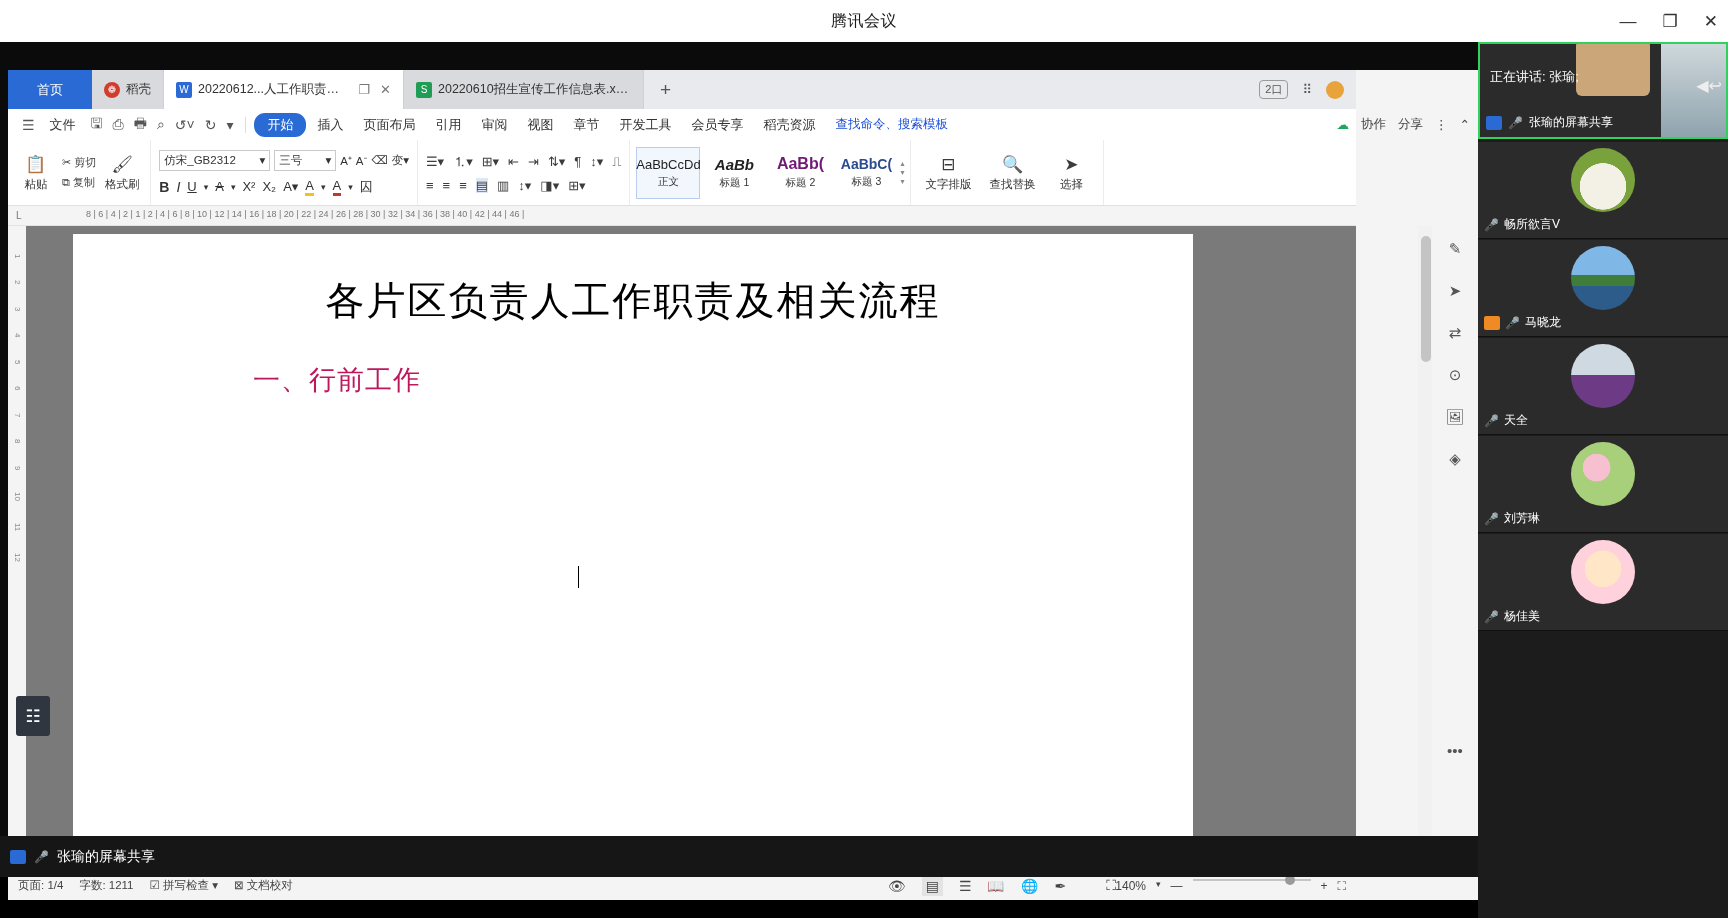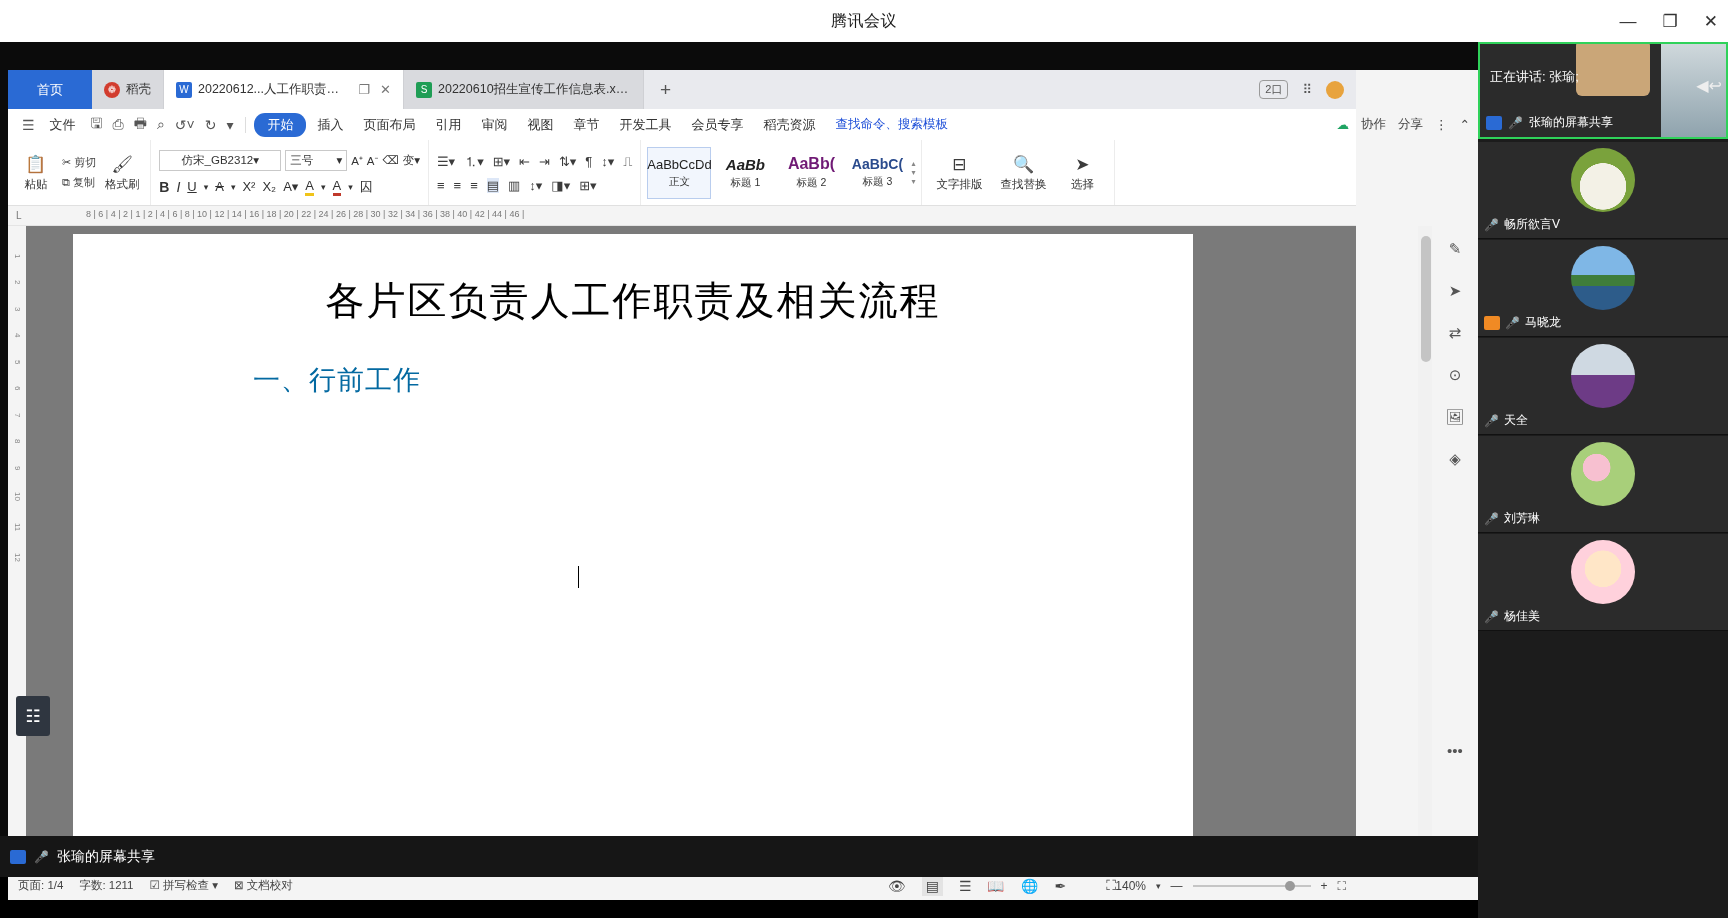--- a/index.html
+++ b/index.html
@@ -98,21 +98,21 @@
   .rbtn { display: flex; flex-direction: column; align-items: center; gap: 2px; width: 40px; }
   .rbtn .g { font-size: 17px; color: #3c3c3c; }
   .rsmall { display: flex; flex-direction: column; gap: 5px; font-size: 11px; color: #444; }
   .rsmall div { white-space: nowrap; }
   .fontrow { display: flex; align-items: center; gap: 4px; }
   .fsel {
     border: 1px solid #c9c9c9; height: 21px; font-size: 11.5px;
     display: flex; align-items: center; padding: 0 4px; background: #fff;
     justify-content: space-between;
   }
-  .fsel.name { width: 122px; justify-content: center; }
+  .fsel.name { width: 111px; }
   .fsel.size { width: 62px; }
   .fmt-row { display: flex; align-items: center; gap: 7px; font-size: 13px; color: #333; }
   .fmt-row b, .fmt-row i { font-size: 14px; }
   .para-grid { display: flex; flex-direction: column; gap: 7px; }
   .para-line { display: flex; align-items: center; gap: 9px; font-size: 13px; color: #3c3c3c; }
   .styles { display: flex; align-items: center; gap: 2px; padding: 0 6px; }
   .style-card {
     width: 64px; height: 52px; border: 1px solid transparent;
     display: flex; flex-direction: column; align-items: center; justify-content: center;
     gap: 3px; font-size: 10.5px; color: #333;
@@ -145,21 +145,21 @@
   }
   .page {
     position: absolute; left: 47px; top: 8px; width: 1120px; height: 640px;
     background: #ffffff;
   }
   .page .h1 {
     text-align: center; font-family: "DejaVu Serif", serif;
     font-size: 39px; color: #000; margin-top: 40px; letter-spacing: 2px;
   }
   .page .h2 {
-    font-family: "DejaVu Serif", serif; font-size: 27px; color: #0369a1;
+    font-family: "DejaVu Serif", serif; font-size: 27px; color: #be185d;
     margin: 34px 0 0 180px; letter-spacing: 1px;
   }
   .page .h3 {
     font-family: "DejaVu Serif", serif; font-size: 26px; color: #000;
     margin: 26px 0 0 190px; letter-spacing: 1px;
   }
   .page .body {
     font-family: "DejaVu Serif", serif; font-size: 25px; color: #000;
     margin: 26px 42px 0 178px; line-height: 1.62; text-align: justify;
   }
@@ -188,21 +188,21 @@
     justify-content: center; font-size: 17px; border-radius: 3px;
   }
   
   .statusbar {
     position: absolute; left: 0; bottom: 0; width: 1348px; height: 30px;
     background: #f4f4f4; border-top: 1px solid #e0e0e0;
     display: flex; align-items: center; font-size: 11.5px; color: #444; gap: 16px;
     padding: 0 10px;
   }
   .status-mid { position: absolute; left: 880px; display: flex; align-items: center; gap: 16px; font-size: 14px; }
-  .status-right { position: absolute; right: 10px; display: flex; align-items: center; gap: 10px; font-size: 12px; }
+  .status-right { position: absolute; right: 10px; display: flex; align-items: flex-start; gap: 10px; font-size: 12px; }
   .zoom-track { width: 118px; height: 2px; background: #c5c5c5; position: relative; }
   .zoom-knob { position: absolute; left: 92px; top: -4px; width: 10px; height: 10px; border-radius: 50%; background: #9a9a9a; }
   
   .panel {
     position: absolute; right: 0; top: 42px; width: 250px; height: 876px;
     background: #1c1c1c;
   }
   .speaking-bar {
     position: absolute; left: 0; top: 0; width: 250px; height: 97px;
     border: 2px solid #2fd25a; background: #2b2b2b; overflow: hidden;

